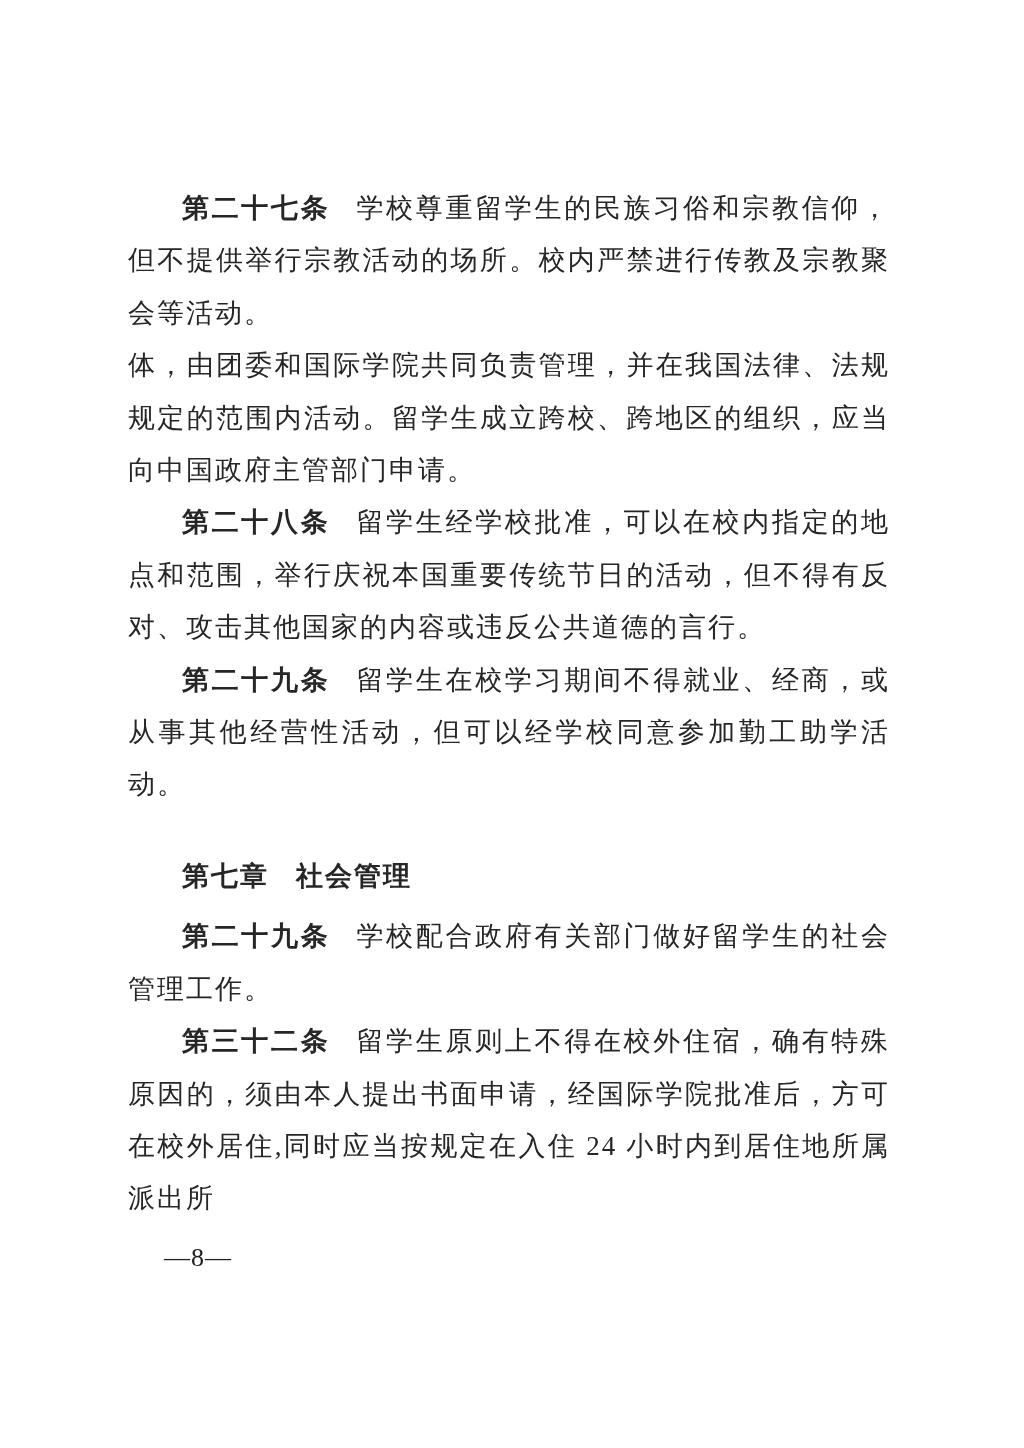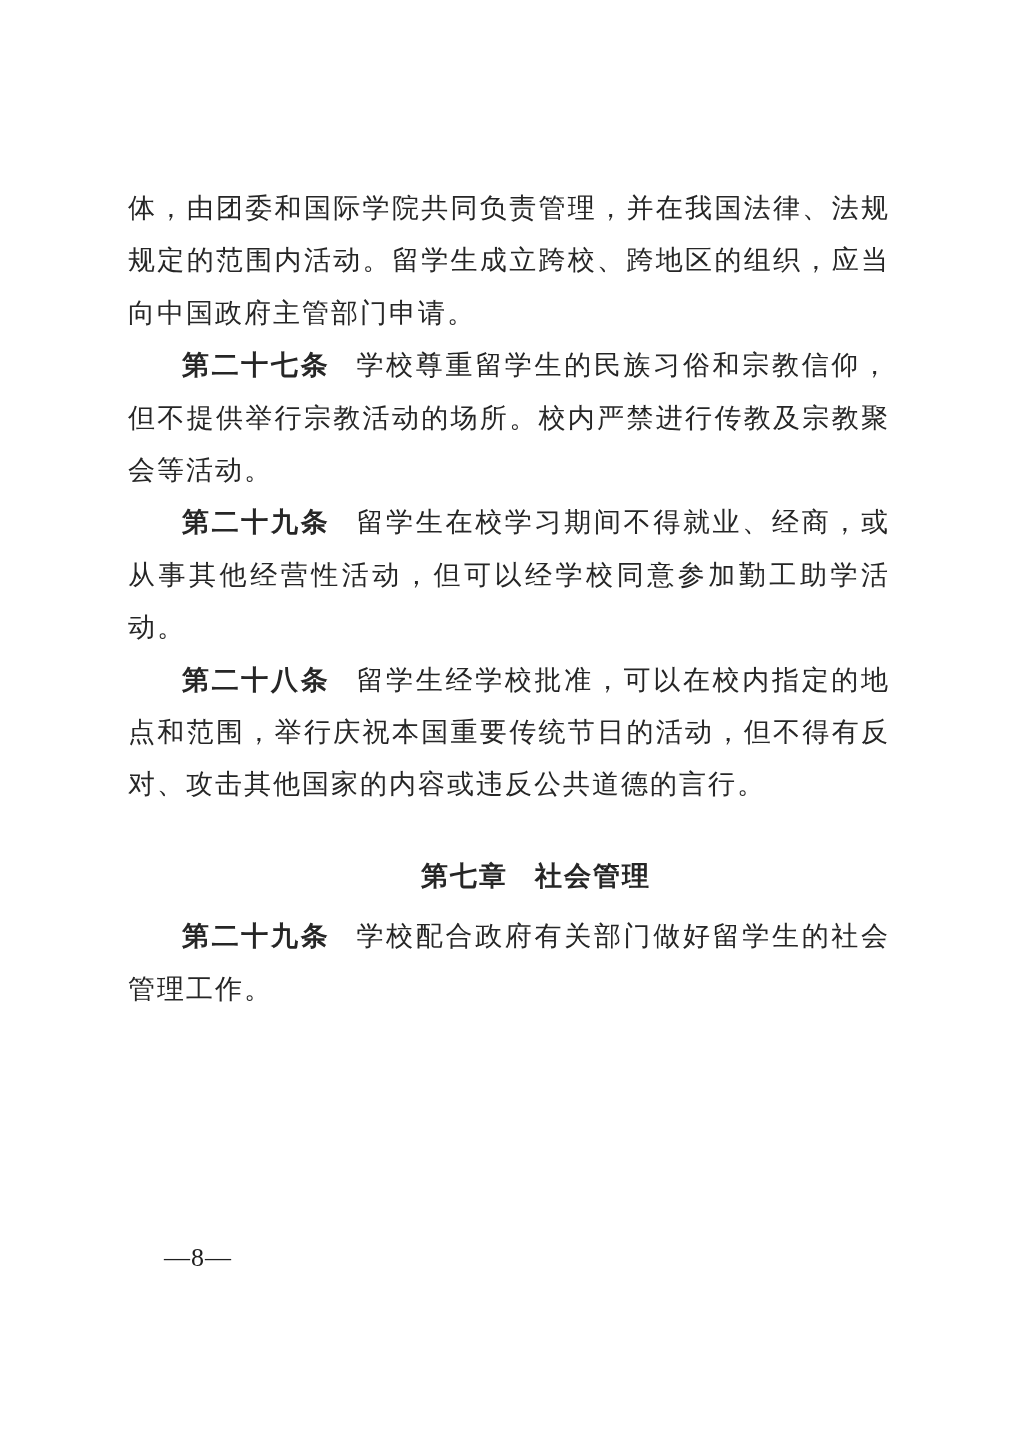--- a/index.html
+++ b/index.html
@@ -36,21 +36,20 @@
   .article-head {
     font-weight: bold;
     margin-right: 26px;
   }
   .chapter {
     margin: 39px 0 8px 0;
     padding-left: 54px;          
     font-size: 27px;
     line-height: 52.4px;
     letter-spacing: 2px;
-    text-align: center;
     font-weight: bold;
   }
   .chapter .chapter-no {
     margin-right: 27px;
   }
   .pageno {
     position: absolute;
     left: 164px;
     top: 1243px;
     font-size: 26px;
@@ -58,30 +57,31 @@
     letter-spacing: 1px;
     color: #1f1f1f;
   }
 </style>
 </head>
 <body>
 
 <div class="page">
   <div class="content">
 
+    <p class="para indent-p"><b class="article-head">第二十七条</b><span>学校尊重留学生的民族习俗和宗教信仰，但不提供举行宗教活动的场所。校内严禁进行传教及宗教聚会等活动。</span></p>
+
     <p class="para"><span>体，由团委和国际学院共同负责管理，并在我国法律、法规规定的范围内活动。留学生成立跨校、跨地区的组织，应当向中国政府主管部门申请。</span></p>
 
-    <p class="para indent-p"><b class="article-head">第二十七条</b><span>学校尊重留学生的民族习俗和宗教信仰，但不提供举行宗教活动的场所。校内严禁进行传教及宗教聚会等活动。</span></p>
+    <p class="para indent-p"><b class="article-head">第二十八条</b><span>留学生经学校批准，可以在校内指定的地点和范围，举行庆祝本国重要传统节日的活动，但不得有反对、攻击其他国家的内容或违反公共道德的言行。</span></p>
 
     <p class="para indent-p"><b class="article-head">第二十九条</b><span>留学生在校学习期间不得就业、经商，或从事其他经营性活动，但可以经学校同意参加勤工助学活动。</span></p>
-
-    <p class="para indent-p"><b class="article-head">第二十八条</b><span>留学生经学校批准，可以在校内指定的地点和范围，举行庆祝本国重要传统节日的活动，但不得有反对、攻击其他国家的内容或违反公共道德的言行。</span></p>
 
 
     <h2 class="chapter"><span class="chapter-no">第七章</span><span>社会管理</span></h2>
 
     <p class="para indent-p"><b class="article-head">第二十九条</b><span>学校配合政府有关部门做好留学生的社会管理工作。</span></p>
 
+    <p class="para indent-p"><b class="article-head">第三十二条</b><span>留学生原则上不得在校外住宿，确有特殊原因的，须由本人提出书面申请，经国际学院批准后，方可在校外居住,同时应当按规定在入住 24 小时内到居住地所属派出所</span></p>
 
   </div>
 
   <div class="pageno">—8—</div>
 </div>
 
 </body></html>

